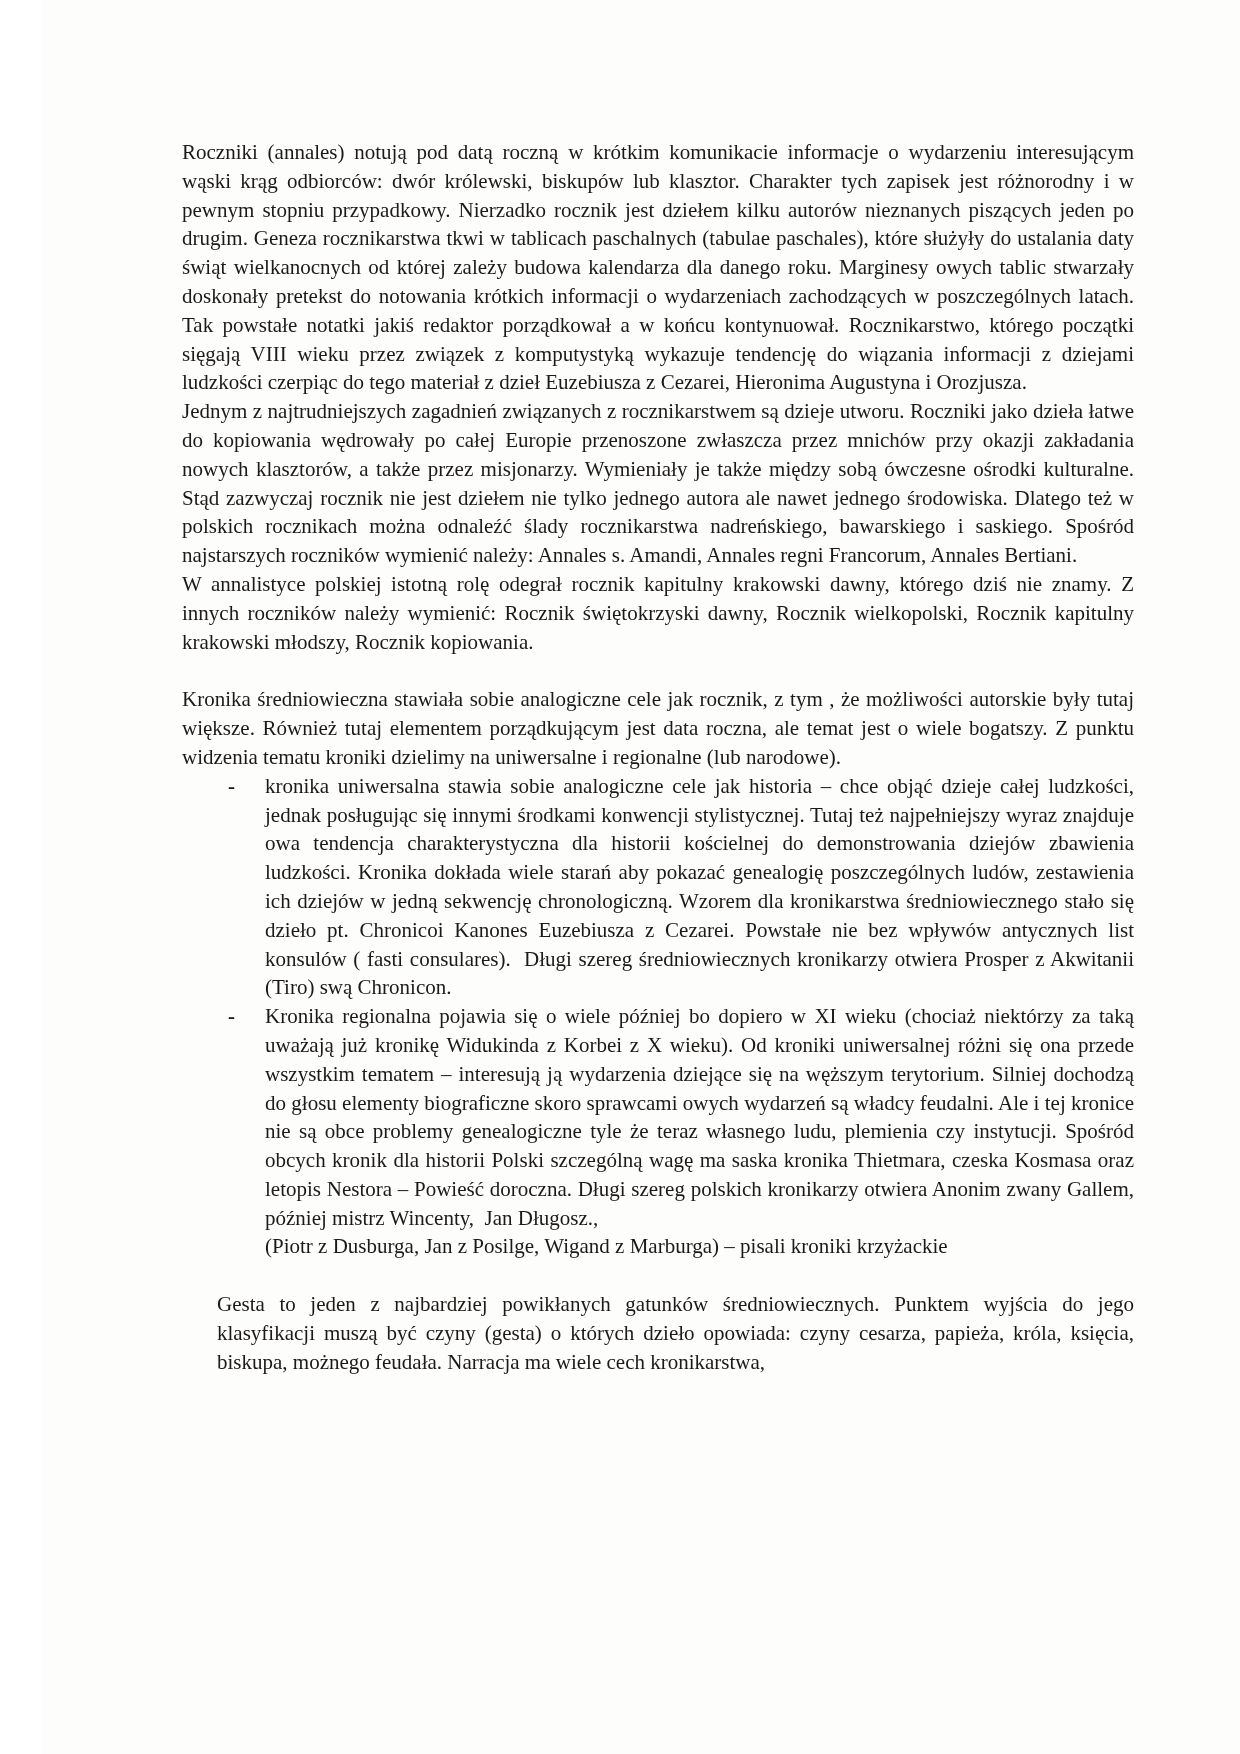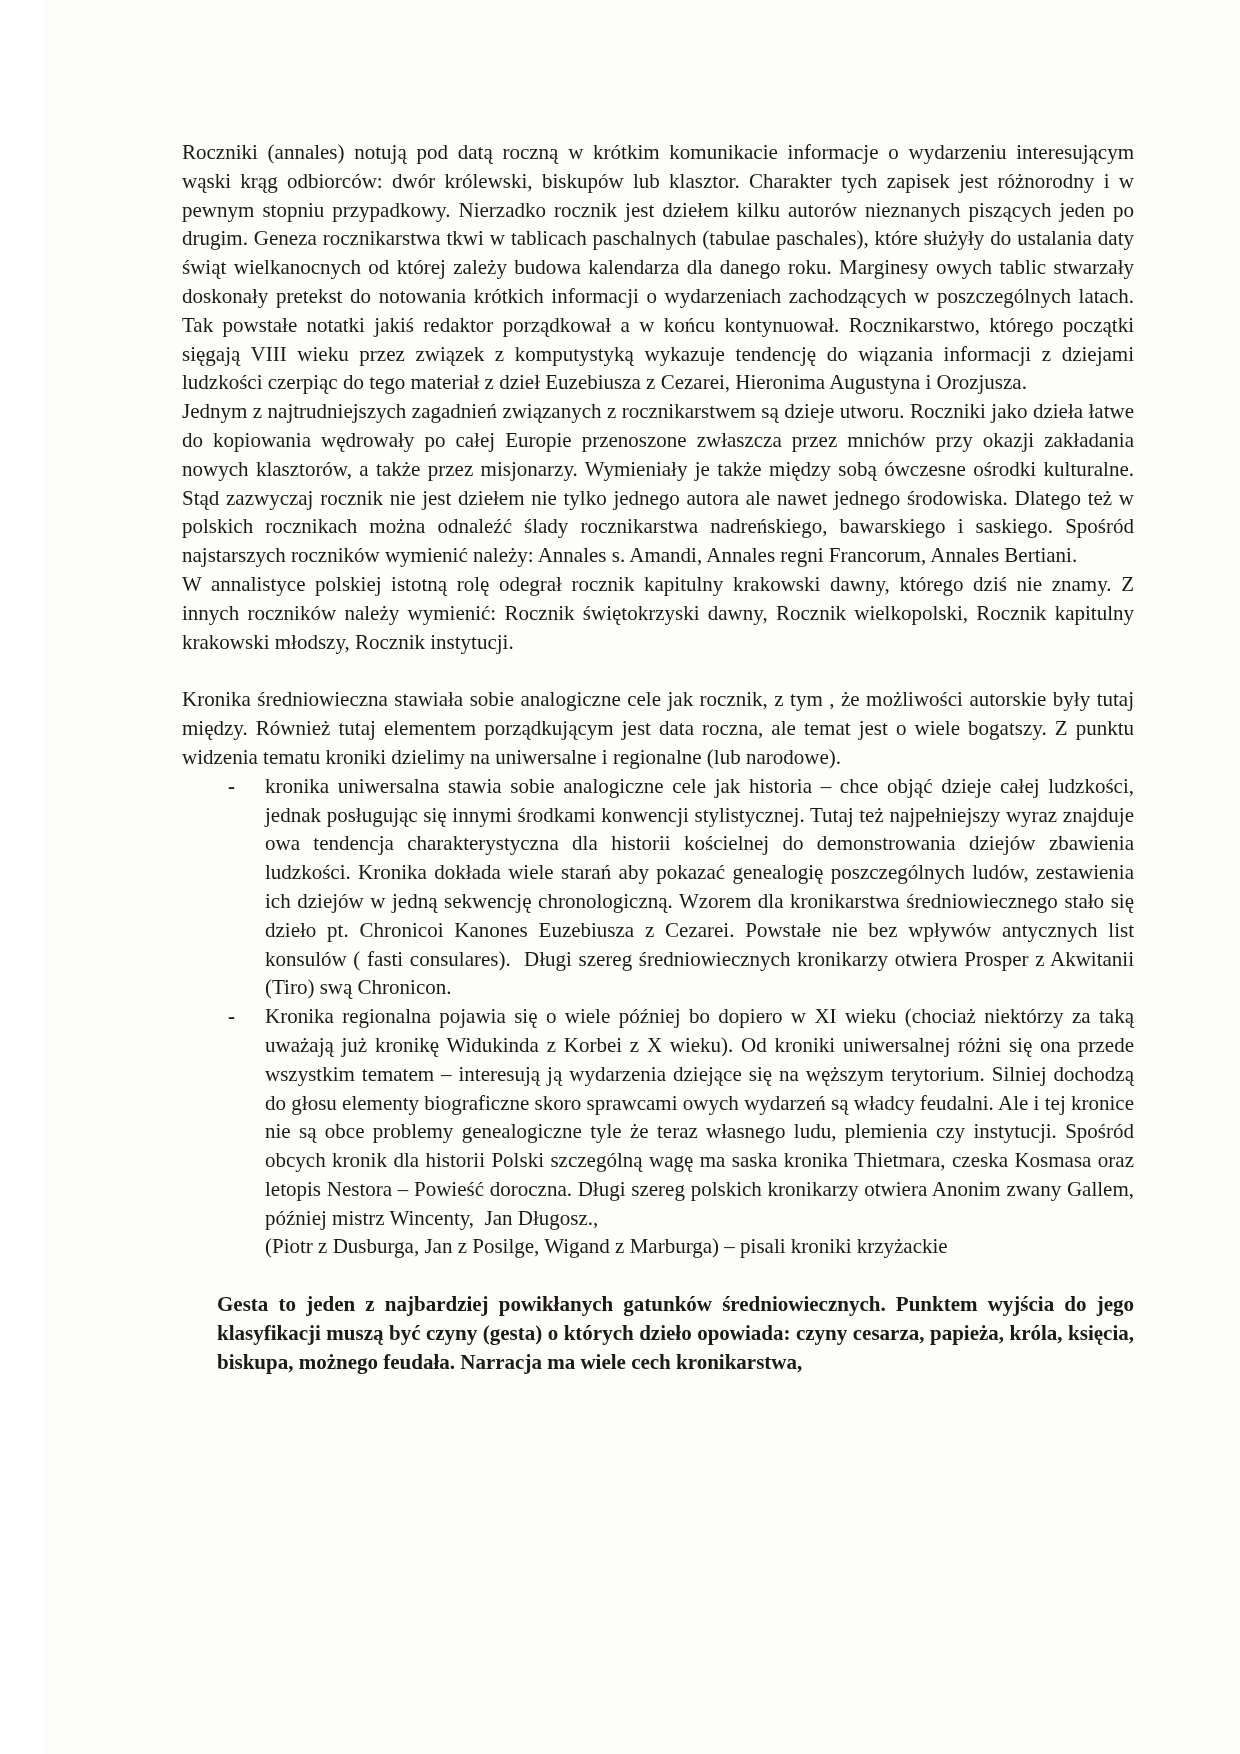--- a/index.html
+++ b/index.html
@@ -21,21 +21,21 @@
     width: 952px;
     font-family: "Liberation Serif", "DejaVu Serif", serif;
     font-size: 21px;
     line-height: 28.8px;
     color: #1c1916;
     text-align: justify;
   }
 
   .para { margin: 0; }
   .para.spaced { margin-top: 29px; }
-  .para.indented { margin-left: 35px; font-weight: bold; }
+  .para.indented { margin-left: 35px; }
 
   .bullet {
     position: relative;
     padding-left: 83px;
     margin: 0;
   }
   .bullet .bullet-marker {
     position: absolute;
     left: 46px;
     top: 0;
@@ -44,19 +44,19 @@
 
   .run-bold { font-weight: 400; }
 </style>
 </head>
 <body>
 
 <div class="page" style="background: rgb(253, 253, 252);">
   <div class="text-block" id="doc" style="background: transparent; color: rgb(28, 25, 22);">
       <p class="para"><span class="run">Roczniki (annales) notują pod datą roczną w krótkim komunikacie informacje o wydarzeniu interesującym wąski krąg odbiorców: dwór królewski, biskupów lub klasztor. Charakter tych zapisek jest różnorodny i w pewnym stopniu przypadkowy. Nierzadko rocznik jest dziełem kilku autorów nieznanych piszących jeden po drugim. Geneza rocznikarstwa tkwi w tablicach paschalnych (tabulae paschales), które służyły do ustalania daty świąt wielkanocnych od której zależy budowa kalendarza dla danego roku. Marginesy owych tablic stwarzały doskonały pretekst do notowania krótkich informacji o wydarzeniach zachodzących w poszczególnych latach. Tak powstałe notatki jakiś redaktor porządkował a w końcu kontynuował. Rocznikarstwo, którego początki sięgają VIII wieku przez związek z komputystyką wykazuje tendencję do wiązania informacji z dziejami ludzkości czerpiąc do tego materiał z dzieł Euzebiusza z Cezarei, Hieronima Augustyna i Orozjusza.</span></p>
       <p class="para"><span class="run">Jednym z najtrudniejszych zagadnień związanych z rocznikarstwem są dzieje utworu. Roczniki jako dzieła łatwe do kopiowania wędrowały po całej Europie przenoszone zwłaszcza przez mnichów przy okazji zakładania nowych klasztorów, a także przez misjonarzy. Wymieniały je także między sobą ówczesne ośrodki kulturalne. Stąd zazwyczaj rocznik nie jest dziełem nie tylko jednego autora ale nawet jednego środowiska. Dlatego też w polskich rocznikach można odnaleźć ślady rocznikarstwa nadreńskiego, bawarskiego i saskiego. Spośród najstarszych roczników wymienić należy: Annales s. Amandi, Annales </span><span class="run-bold">regni Francorum, Annales Bertiani.</span></p>
-      <p class="para"><span class="run">W annalistyce polskiej istotną rolę odegrał rocznik kapitulny krakowski dawny, którego dziś nie znamy. Z innych roczników należy wymienić: Rocznik świętokrzyski dawny, Rocznik wielkopolski, Rocznik kapitulny krakowski młodszy, </span><span class="run-bold">Rocznik instytucji.</span></p>
-      <p class="para spaced"><span class="run">Kronika średniowieczna stawiała sobie analogiczne cele jak rocznik, z tym , że możliwości autorskie były tutaj między. Również tutaj elementem porządkującym jest data roczna, ale </span><span class="run-bold">temat jest o wiele bogatszy. Z punktu widzenia tematu kroniki dzielimy na uniwersalne i regionalne (lub narodowe).</span></p>
+      <p class="para"><span class="run">W annalistyce polskiej istotną rolę odegrał rocznik kapitulny krakowski dawny, którego dziś nie znamy. Z innych roczników należy wymienić: Rocznik świętokrzyski dawny, Rocznik wielkopolski, Rocznik kapitulny krakowski młodszy, </span><span class="run-bold">Rocznik kopiowania.</span></p>
+      <p class="para spaced"><span class="run">Kronika średniowieczna stawiała sobie analogiczne cele jak rocznik, z tym , że możliwości autorskie były tutaj większe. Również tutaj elementem porządkującym jest data roczna, ale </span><span class="run-bold">temat jest o wiele bogatszy. Z punktu widzenia tematu kroniki dzielimy na uniwersalne i regionalne (lub narodowe).</span></p>
       <p class="para bullet"><span class="bullet-marker">-</span><span><span class="run-bold">kronika uniwersalna stawia sobie analogiczne cele jak historia</span><span class="run"> – chce objąć dzieje całej ludzkości, jednak posługując się innymi środkami konwencji stylistycznej. Tutaj też najpełniejszy wyraz znajduje owa tendencja charakterystyczna dla historii kościelnej do demonstrowania dziejów zbawienia ludzkości. Kronika dokłada wiele starań aby pokazać genealogię poszczególnych ludów, zestawienia ich dziejów w jedną sekwencję chronologiczną. Wzorem dla kronikarstwa średniowiecznego stało się dzieło pt. Chronicoi Kanones Euzebiusza z Cezarei. Powstałe nie bez wpływów antycznych list konsulów ( fasti consulares).&nbsp; Długi szereg średniowiecznych kronikarzy otwiera Prosper z Akwitanii (Tiro) swą Chronicon.</span></span></p>
       <p class="para bullet"><span class="bullet-marker">-</span><span><span class="run">Kronika regionalna pojawia się o wiele później bo dopiero w XI wieku (chociaż niektórzy za taką uważają już kronikę Widukinda z Korbei z X wieku). Od kroniki uniwersalnej różni się ona przede wszystkim tematem – interesują ją wydarzenia dziejące się na węższym terytorium. Silniej dochodzą do głosu elementy biograficzne skoro sprawcami owych wydarzeń są władcy feudalni. Ale i tej kronice nie są obce problemy genealogiczne tyle że teraz własnego ludu, plemienia czy instytucji. Spośród </span><span class="run-bold">obcych kronik dla historii Polski</span><span class="run"> szczególną wagę ma saska kronika Thietmara, czeska </span><span class="run-bold">Kosmasa oraz letopis Nestora – Powieść doroczna.</span><span class="run"> Długi szereg polskich kronikarzy otwiera Anonim zwany Gallem, później mistrz Wincenty,&nbsp; Jan Długosz.,</span><br><span class="run-bold">(Piotr z Dusburga, Jan z Posilge, Wigand z Marburga)</span><span class="run"> – pisali kroniki krzyżackie</span></span></p>
       <p class="para spaced indented"><span class="run">Gesta to jeden z najbardziej powikłanych gatunków średniowiecznych. Punktem wyjścia do jego klasyfikacji muszą być czyny (gesta) o których dzieło opowiada: czyny cesarza, papieża, króla, księcia, biskupa, możnego feudała. Narracja ma wiele cech kronikarstwa,</span></p>
     </div>
 </div>
 
 </body></html>

